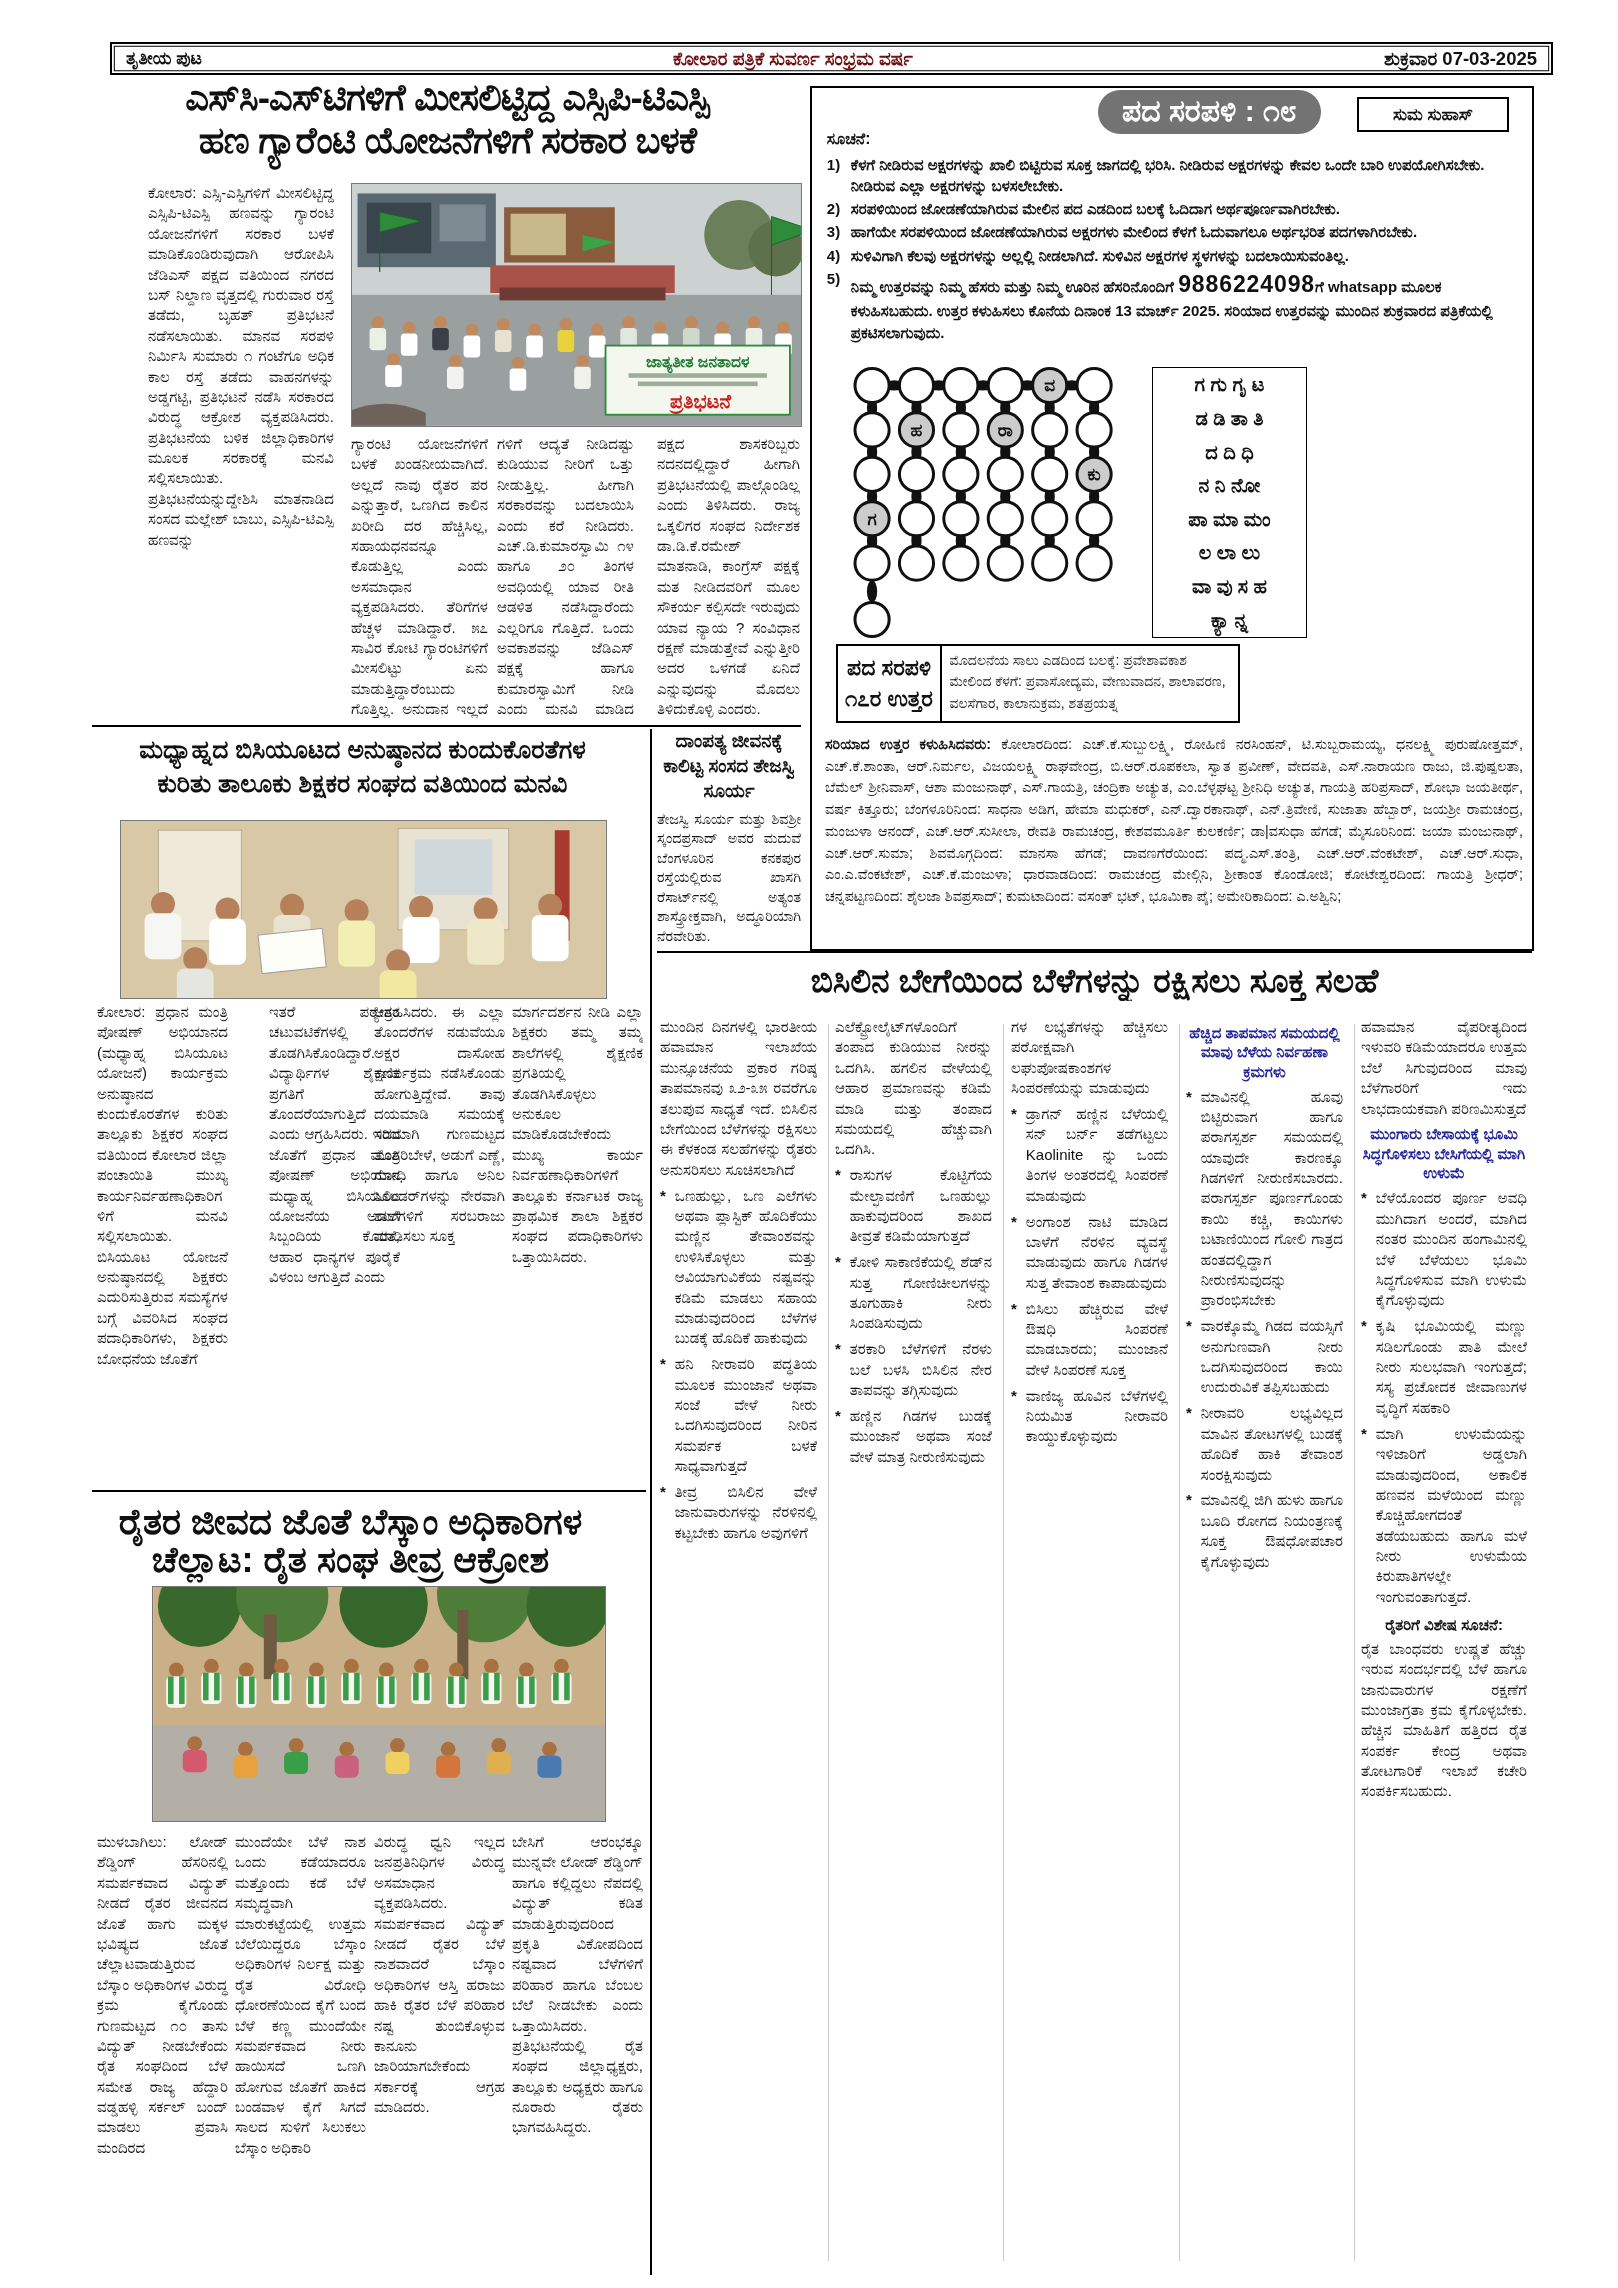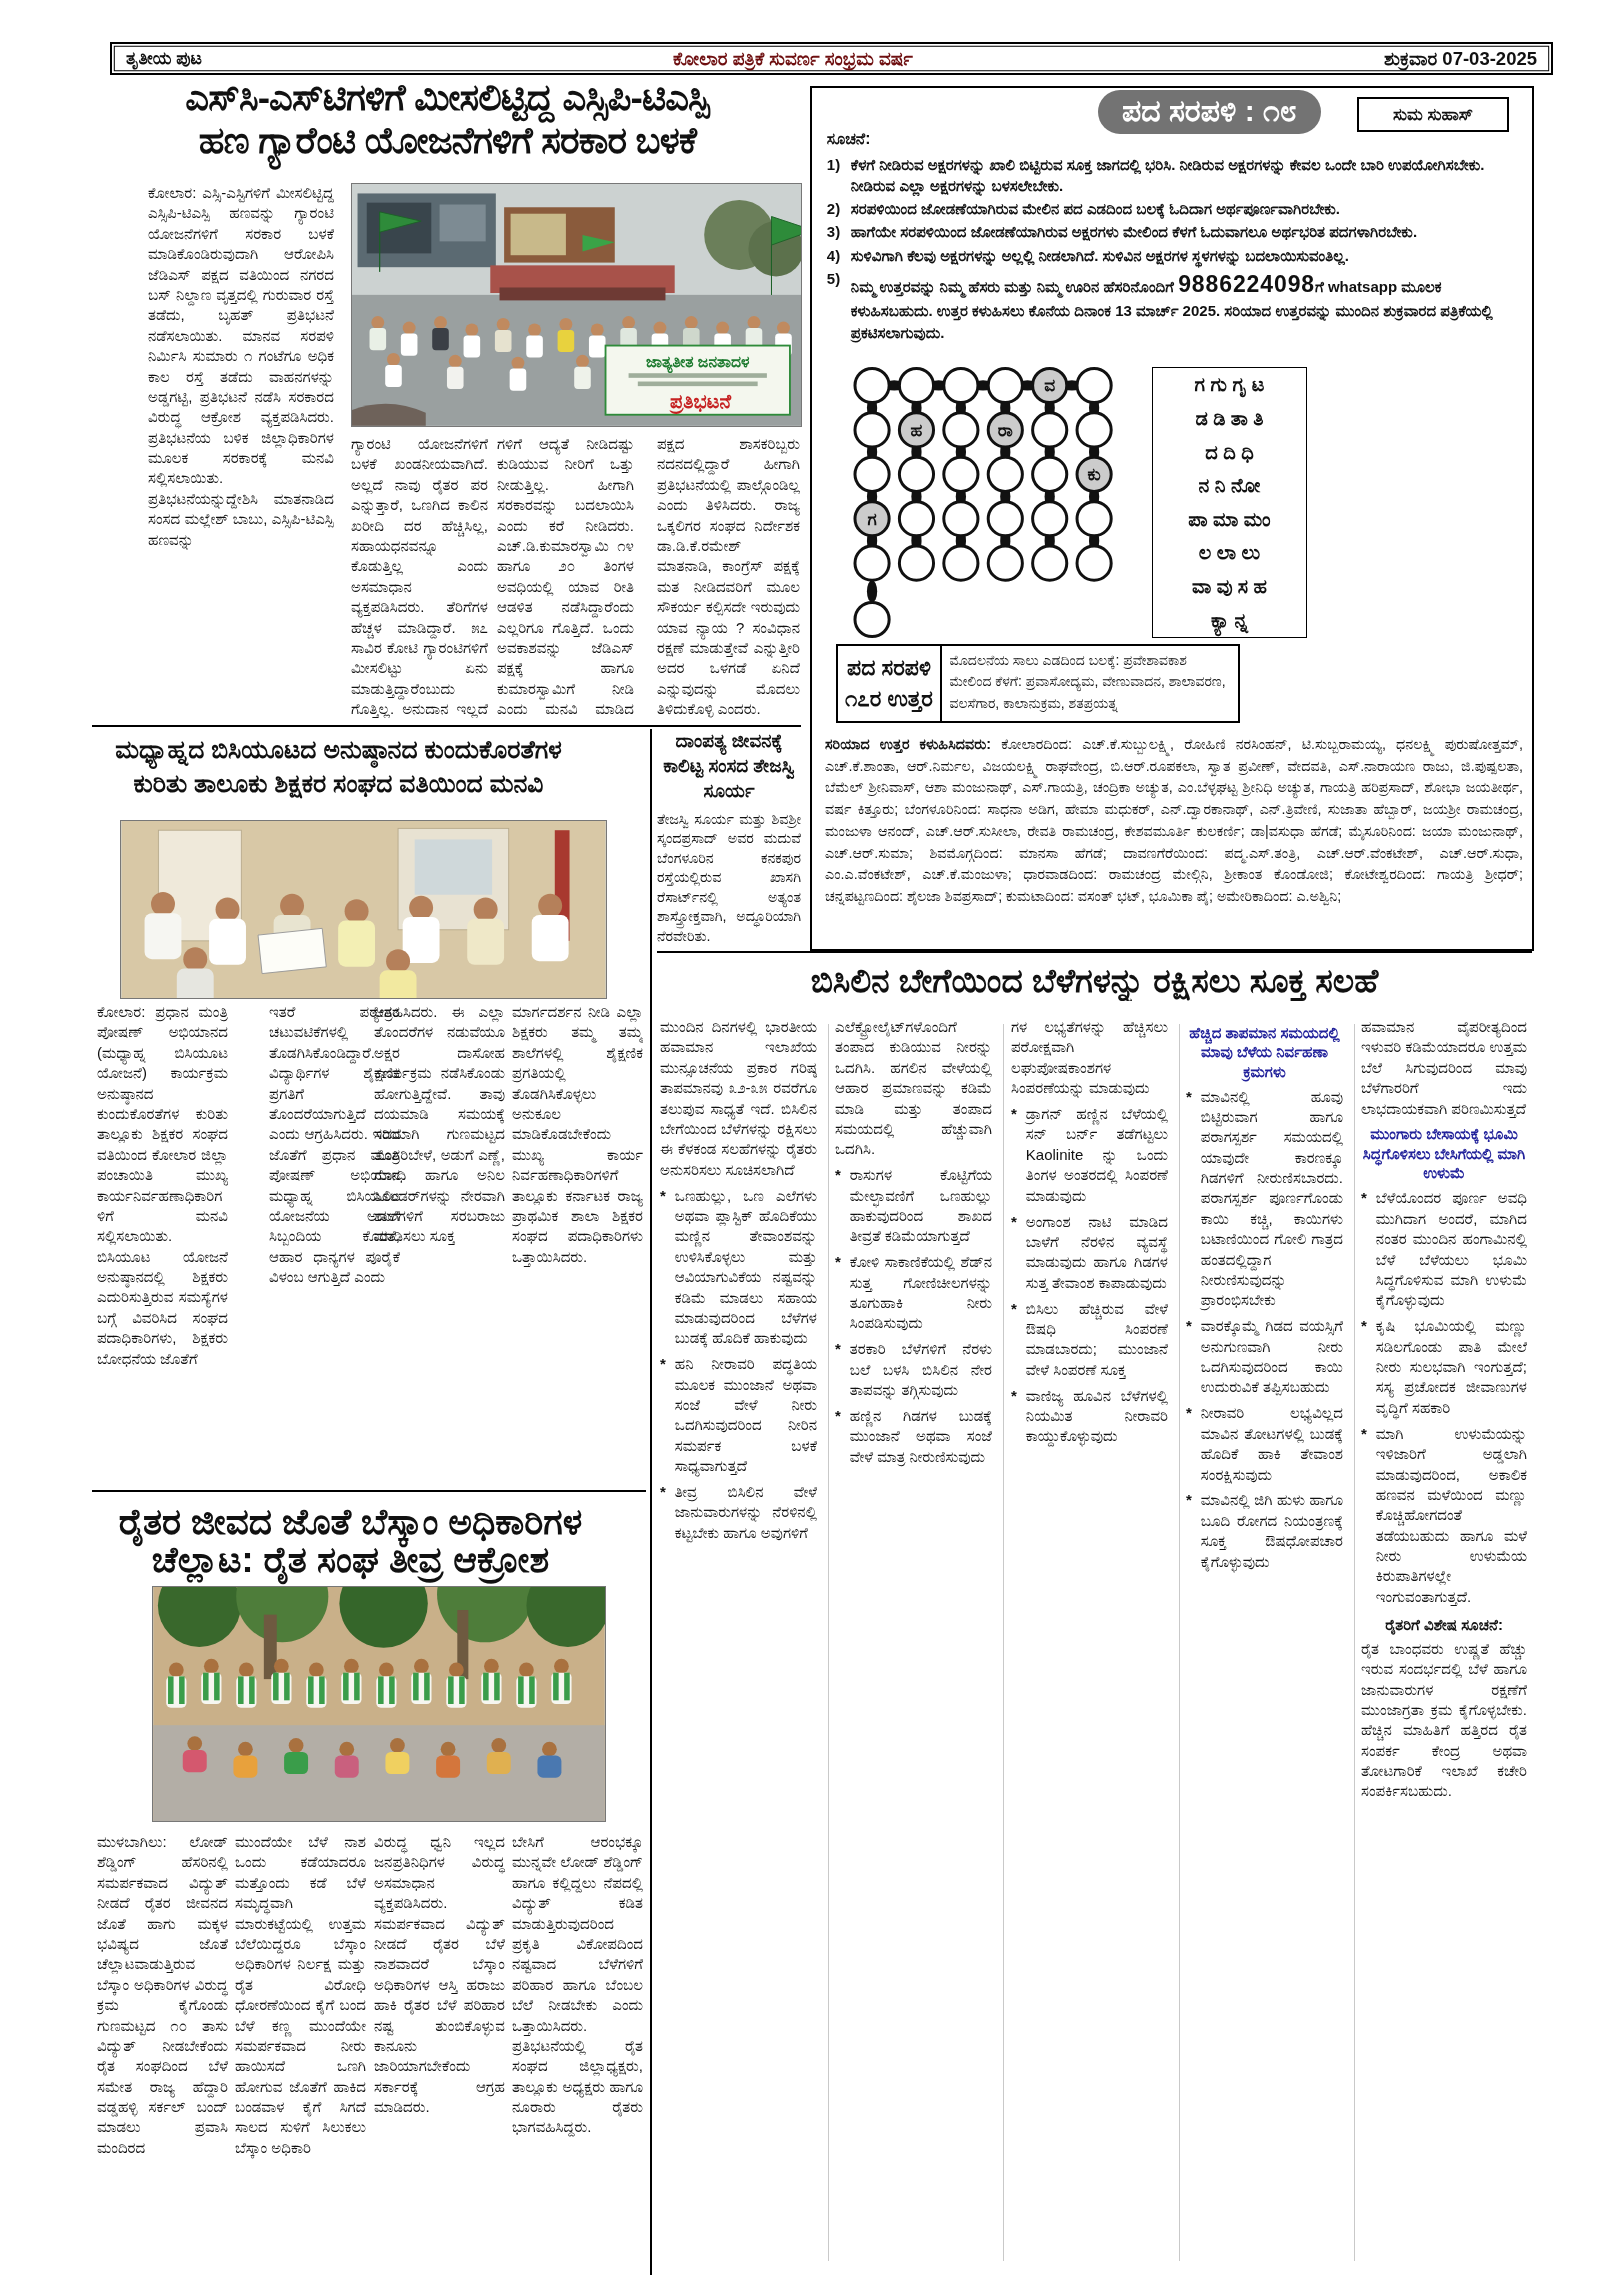--- a/index.html
+++ b/index.html
@@ -7,21 +7,21 @@
         font-family:"Liberation Sans","DejaVu Sans",sans-serif;color:#111;overflow:hidden;}
   .abs{position:absolute;}
   
   .masthead{left:88px;top:42px;width:1443px;height:33px;border:2.8px solid #000;box-shadow:inset 0 0 0 1.8px #fff, inset 0 0 0 2.8px #000;
             display:flex;align-items:center;justify-content:space-between;padding:0 14px;box-sizing:border-box;margin-left:22px;}
   .masthead .ed{font-weight:bold;font-size:17.5px;}
   .masthead .center{font-weight:bold;font-size:18.5px;color:#6e0f10;}
   .masthead .date{font-weight:bold;font-size:18.5px;}
   
   .h1line{left:92px;width:711px;text-align:center;font-weight:bold;font-size:37px;line-height:1.0;letter-spacing:-0.9px;}
-  .h2line{left:80px;width:517px;text-align:center;font-weight:bold;font-size:25px;}
+  .h2line{left:104px;width:517px;text-align:center;font-weight:bold;font-size:25px;}
   .h3line{left:92px;width:517px;text-align:center;font-weight:bold;font-size:36px;}
   .h4line{left:657px;width:875px;text-align:center;font-weight:bold;font-size:33px;white-space:nowrap;overflow:hidden;}
   
   .col{position:absolute;text-align:justify;font-size:15px;line-height:1.36;overflow:hidden;word-break:break-word;}
   .ptext{margin:0 0 5.5px 0;}
   .bullet{position:relative;padding-left:14.8px;margin:0 0 5.5px 0;}
   .bullet::before{content:"*";position:absolute;left:0;top:0;font-weight:bold;}
   .subhead-blue{color:#22229b;font-weight:bold;text-align:center;margin:5.5px 0;line-height:1.3;}
   .subhead-dark{color:#111;font-weight:bold;text-align:center;margin:7.4px 0 3.7px 0;}
   .rule-h{position:absolute;background:#000;height:1.8px;}

